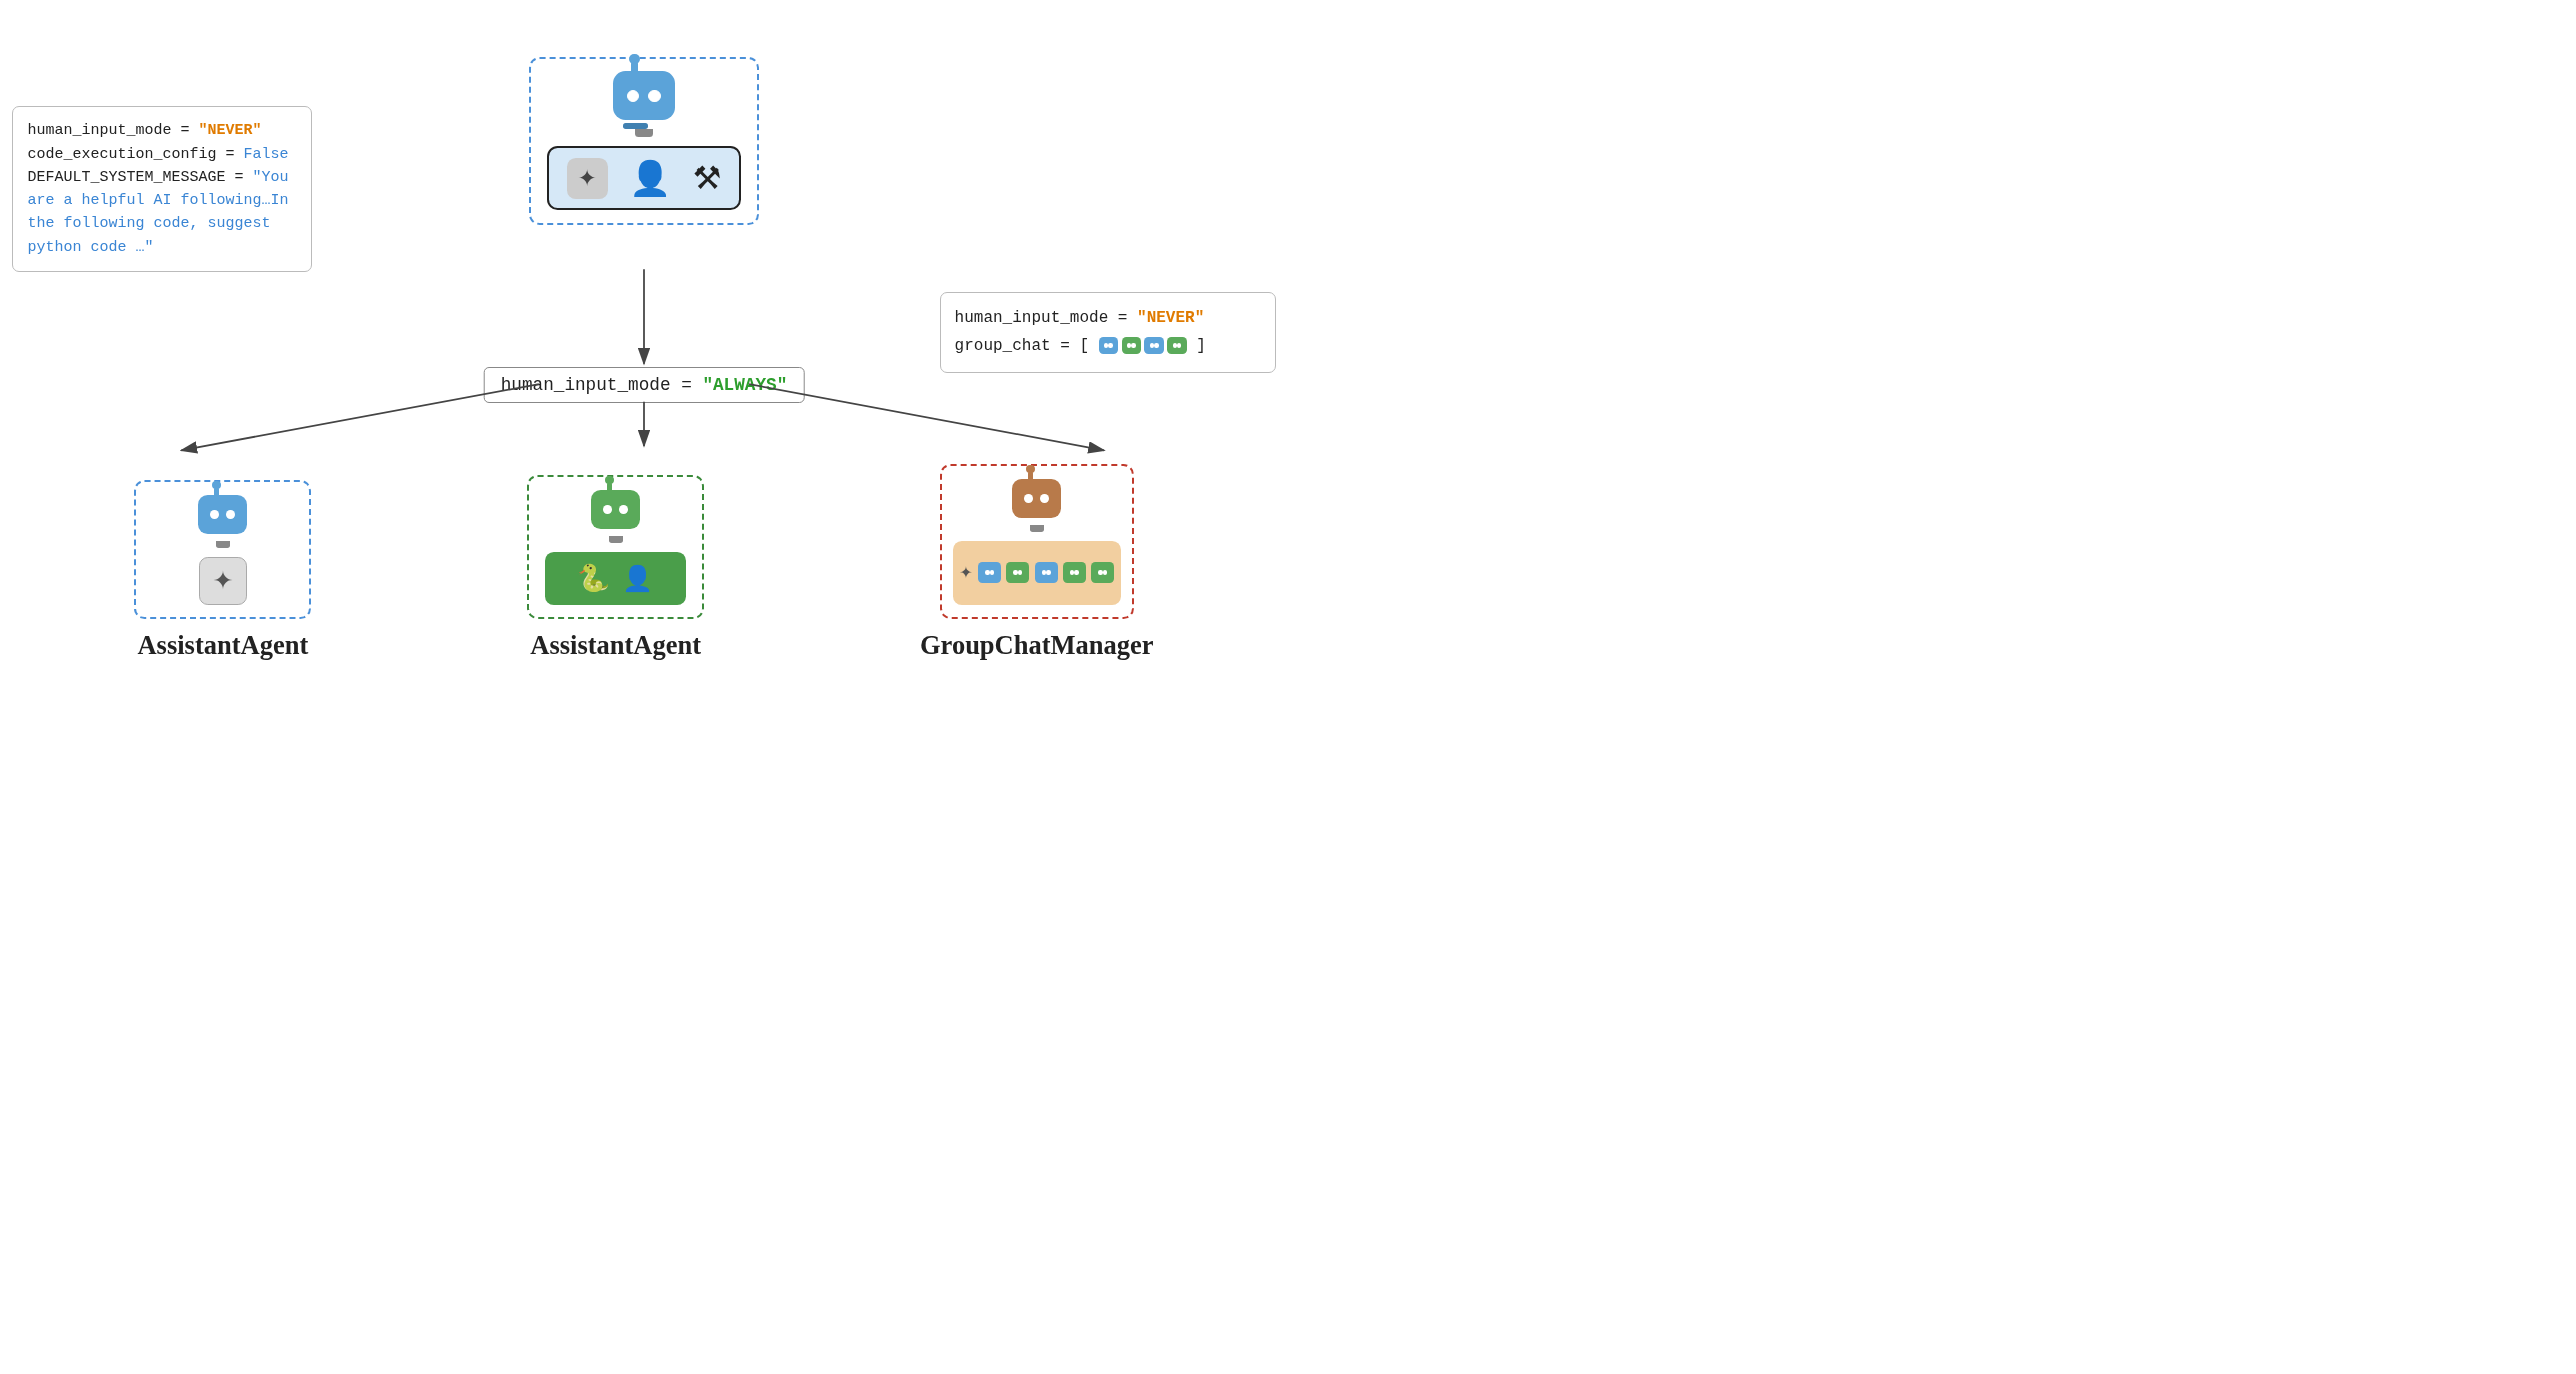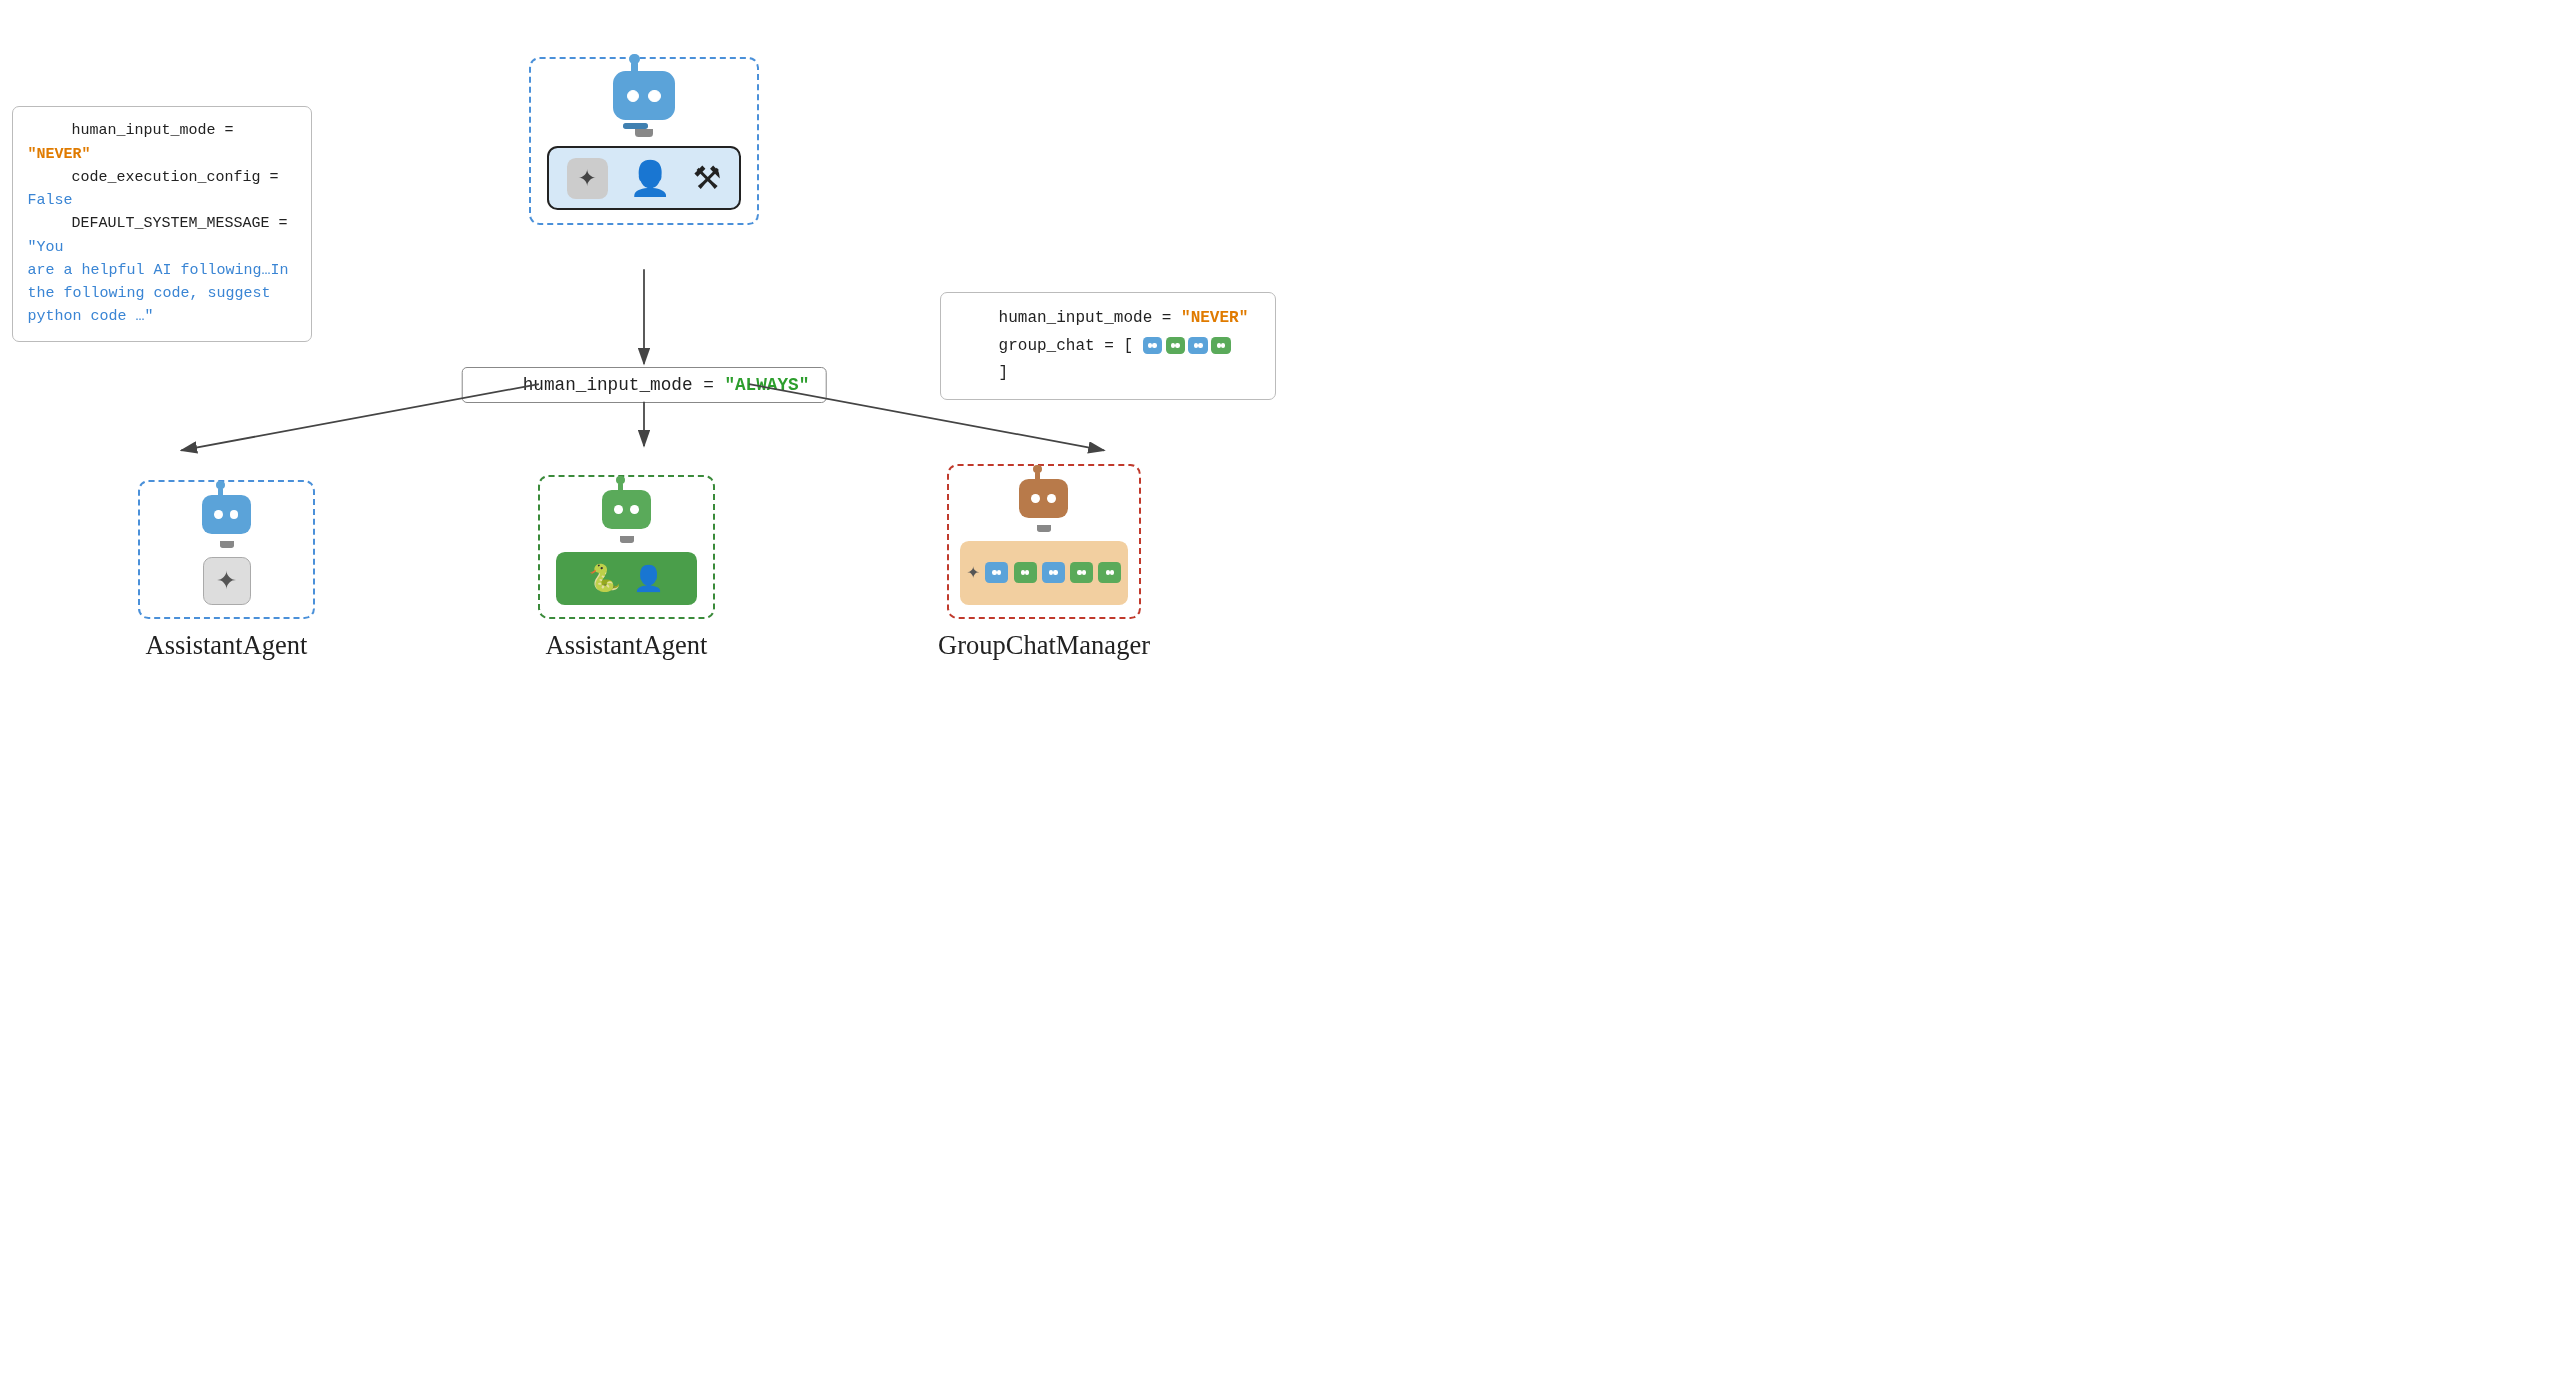--- a/index.html
+++ b/index.html
@@ -180,21 +180,21 @@
       background: #fff;
       padding: 12.4px 14px;
       font-family: 'Courier New', monospace;
       font-size: 16px;
       line-height: 1.7;
     }
 
     .code-orange { color: #e07b00; font-weight: bold; }
     .code-blue { color: #3a85d4; margin-top: 24px; }
     .code-green { color: #2d9e2d; font-weight: bold; }
-    .code-black { color: #222; margin-left: 44px; }
+    .code-black { color: #222; }
 
     
     .center-label {
       position: absolute;
       top: 367px;
       left: 50%;
       transform: translateX(-50%);
       border: 1.8px solid #888;
       border-radius: 5.3px;
       background: #fff;
@@ -218,21 +218,21 @@
 
     .agent-column {
       display: flex;
       flex-direction: column;
       align-items: center;
       gap: 10.6px;
     }
 
     .agent-label {
       font-size: 26.5px;
-      font-weight: 400;
+      font-weight: 700;
       color: #222;
       text-align: center;
     }
 
     
     .agent-box-blue {
       width: 177px;
       border: 2.7px dashed #4a90d9;
       border-radius: 10.6px;
       padding: 12.4px;

